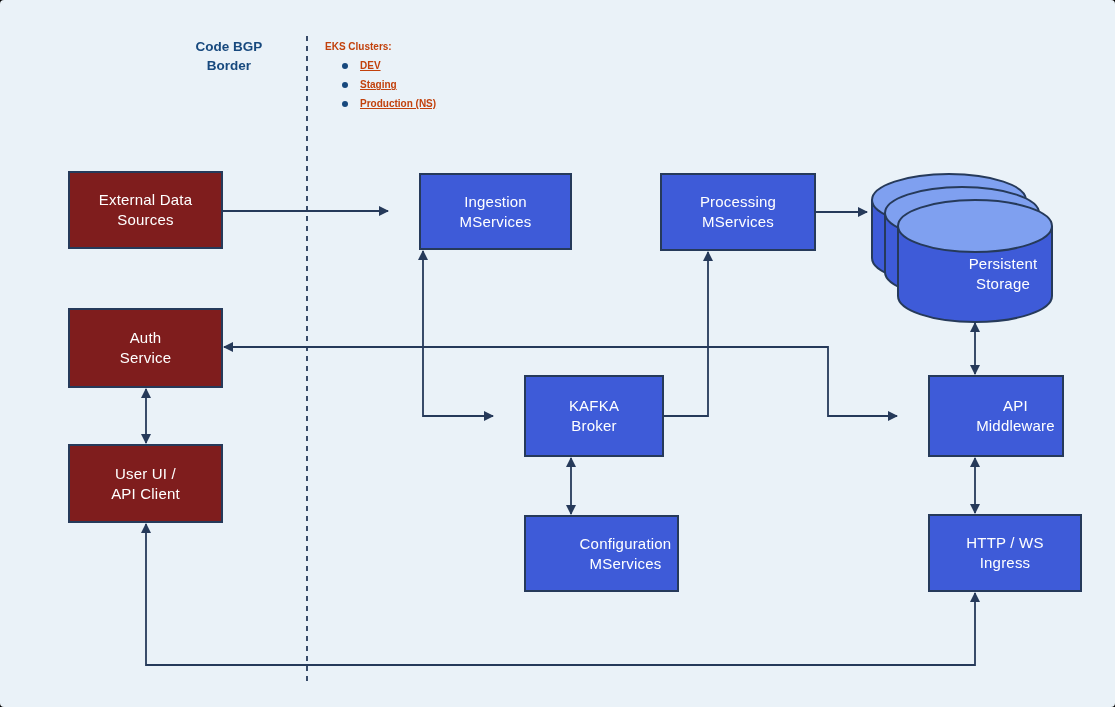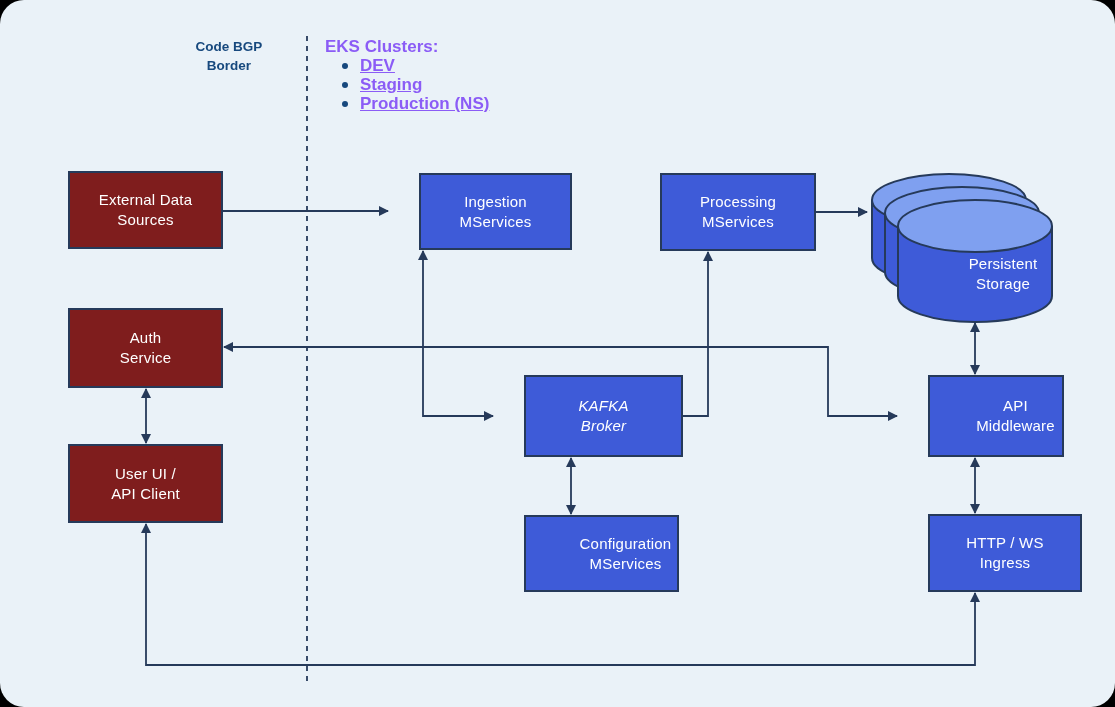--- a/index.html
+++ b/index.html
@@ -1,18 +1,18 @@
 <!DOCTYPE html>
 <html><head>
 <meta charset="utf-8">
 <style>
   html,body { margin:0; padding:0; background:#000; }
   .canvas {
     position:relative; width:1115px; height:707px;
-    background:#EAF2F8; border-radius:24px; overflow:hidden;
+    background:#EAF2F8; border-radius:4px; overflow:hidden;
     font-family:"Liberation Sans", sans-serif;
   }
   svg.wires { position:absolute; left:0; top:0; width:1115px; height:707px; }
   .node {
     position:absolute; box-sizing:border-box;
     border:2px solid #263A5A;
     display:flex; align-items:center; justify-content:center;
     text-align:center; color:#FFFFFF;
     font-size:15px; line-height:20px; font-weight:500; letter-spacing:0.2px;
   }
@@ -23,36 +23,36 @@
     position:absolute; left:898px; top:254px; width:154px;
     text-align:center; color:#FFFFFF; font-size:15px; line-height:20px;
     font-weight:500; letter-spacing:0.2px;padding-left:28px;
   }
   .border-label {
     position:absolute; left:176px; top:37px; width:106px;
     text-align:center; color:#17497E;
     font-size:13.5px; line-height:19px; font-weight:600;
   }
   .eks {
-    position:absolute; left:325px; top:37px; color:#8b5cf6;
-    font-size:17px; line-height:19px; font-weight:600;
+    position:absolute; left:325px; top:37px; color:#c2410c;
+    font-size:10px; line-height:19px; font-weight:600;
   }
   .eks ul { list-style:none; margin:0; padding:0;text-decoration:underline; }
   .eks li { position:relative; padding-left:35px; }
   .dot {
     position:absolute; left:17px; top:7px; width:6px; height:6px;
     border-radius:50%; background:#17497E;
   }
   
   #n-ext      { left:68px;  top:171px; width:155px; height:78px; }
   #n-auth     { left:68px;  top:308px; width:155px; height:80px; }
   #n-userui   { left:68px;  top:444px; width:155px; height:79px; }
   #n-ingest   { left:389px; top:173px; width:153px; height:77px; }
   #n-process  { left:630px; top:173px; width:156px; height:78px; }
-  #n-kafka    { left:494px; top:375px; width:159px; height:82px;font-style:italic; }
+  #n-kafka    { left:494px; top:375px; width:140px; height:82px; }
   #n-config   { left:494px; top:515px; width:155px; height:77px;padding-left:48px; }
   #n-api      { left:898px; top:375px; width:136px; height:82px;padding-left:39px; }
   #n-ingress  { left:898px; top:514px; width:154px; height:78px; }
 </style>
 </head>
 <body>
 
 <div class="canvas">
 
   <svg class="wires" viewBox="0 0 1115 707" xmlns="http://www.w3.org/2000/svg">

